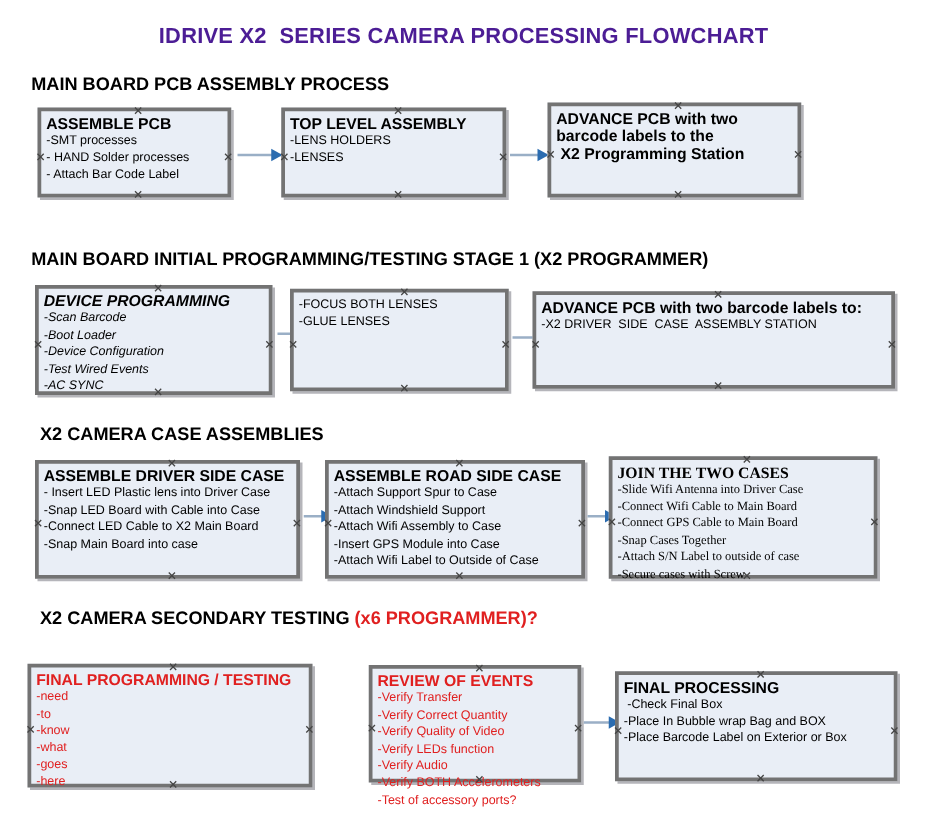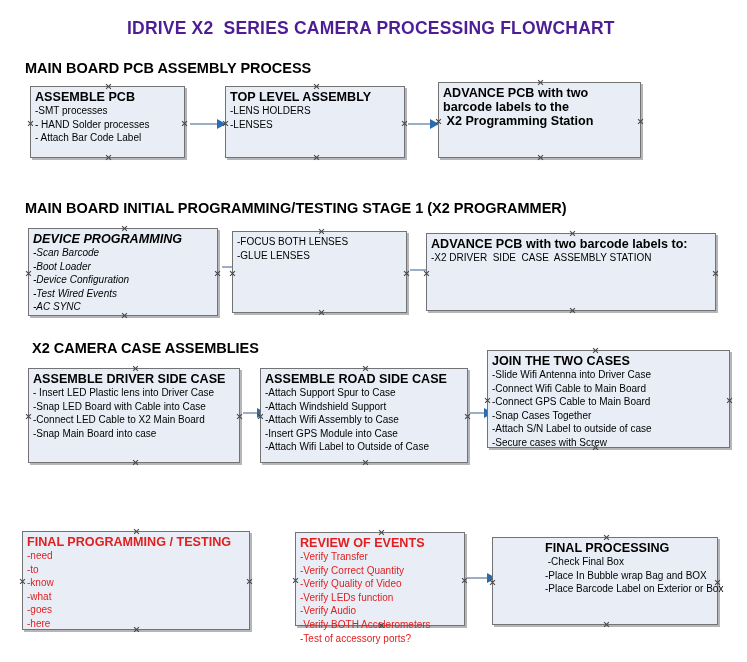--- a/index.html
+++ b/index.html
@@ -26,21 +26,21 @@
     font-weight:bold;
     font-size:14.5px;
     white-space:pre;
     color:#000;
   }
   .section-head .accent{color:#e02020;}
 
   .box{
     position:absolute;
     background:#e9eef6;
-    border:1px solid #737373;
+    border:3px solid #737373;
     box-sizing:border-box;
     box-shadow:2px 2px 0 rgba(120,120,130,.55);
     overflow:visible;
   }
   .box .bx-title{
     font-weight:bold;
     font-size:12.6px;
     line-height:14px;
     white-space:pre;
     display:block;
@@ -210,36 +210,37 @@
     <span class="hx" style="left:101px;top:-4px;"></span>
     <span class="hx" style="left:101px;bottom:-4px;"></span>
     <span class="hx" style="left:-4px;top:44px;"></span>
     <span class="hx" style="right:-4px;top:44px;"></span>
   </div>
 
   <div class="conn" style="left:470px;top:412px;width:22px;">
     <span class="head"></span>
   </div>
 
-  <div class="box" style="left:487px;top:350px;width:243px;height:98px;">
+  <div class="box" style="left:487px;top:365px;width:215px;height:98px;font-family:Liberation Serif, serif;">
     <div class="pad">
       <span class="bx-title">JOIN THE TWO CASES</span>
       <span class="bx-line">-Slide Wifi Antenna into Driver Case</span>
       <span class="bx-line">-Connect Wifi Cable to Main Board</span>
       <span class="bx-line">-Connect GPS Cable to Main Board</span>
       <span class="bx-line">-Snap Cases Together</span>
       <span class="bx-line">-Attach S/N Label to outside of case</span>
       <span class="bx-line">-Secure cases with Screw</span>
     </div>
     <span class="hx" style="left:104px;top:-4px;"></span>
     <span class="hx" style="left:104px;bottom:-4px;"></span>
     <span class="hx" style="left:-4px;top:46px;"></span>
     <span class="hx" style="right:-4px;top:46px;"></span>
   </div>
 
+  <div class="section-head" style="left:32px;top:487px;"><span>X2 CAMERA SECONDARY TESTING </span><span class="accent">(x6 PROGRAMMER)?</span></div>
 
   <div class="box red" style="left:22px;top:531px;width:228px;height:99px;">
     <div class="pad">
       <span class="bx-title">FINAL PROGRAMMING / TESTING</span>
       <span class="bx-line">-need</span>
       <span class="bx-line">-to</span>
       <span class="bx-line">-know</span>
       <span class="bx-line">-what</span>
       <span class="bx-line">-goes</span>
       <span class="bx-line">-here</span>
@@ -264,21 +265,21 @@
     <span class="hx" style="left:82px;top:-4px;"></span>
     <span class="hx" style="left:82px;bottom:-4px;"></span>
     <span class="hx" style="left:-4px;top:44px;"></span>
     <span class="hx" style="right:-4px;top:44px;"></span>
   </div>
 
   <div class="conn" style="left:467px;top:577px;width:28px;">
     <span class="head"></span>
   </div>
 
-  <div class="box" style="left:492px;top:537px;width:226px;height:88px;padding-left:48px;">
+  <div class="box" style="left:492px;top:537px;width:226px;height:88px;">
     <div class="pad">
       <span class="bx-title">FINAL PROCESSING</span>
       <span class="bx-line"> -Check Final Box</span>
       <span class="bx-line">-Place In Bubble wrap Bag and BOX</span>
       <span class="bx-line">-Place Barcode Label on Exterior or Box</span>
     </div>
     <span class="hx" style="left:110px;top:-4px;"></span>
     <span class="hx" style="left:110px;bottom:-4px;"></span>
     <span class="hx" style="left:-4px;top:41px;"></span>
     <span class="hx" style="right:-4px;top:41px;"></span>

